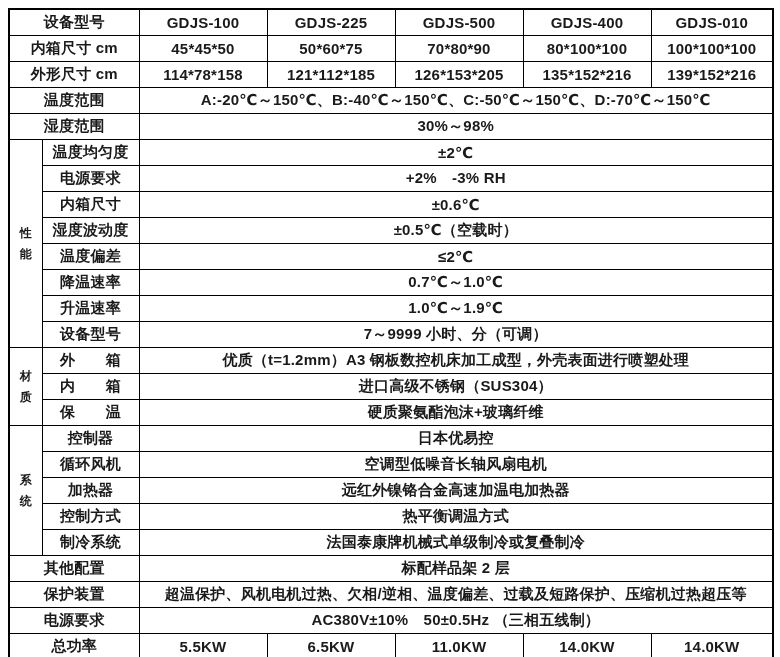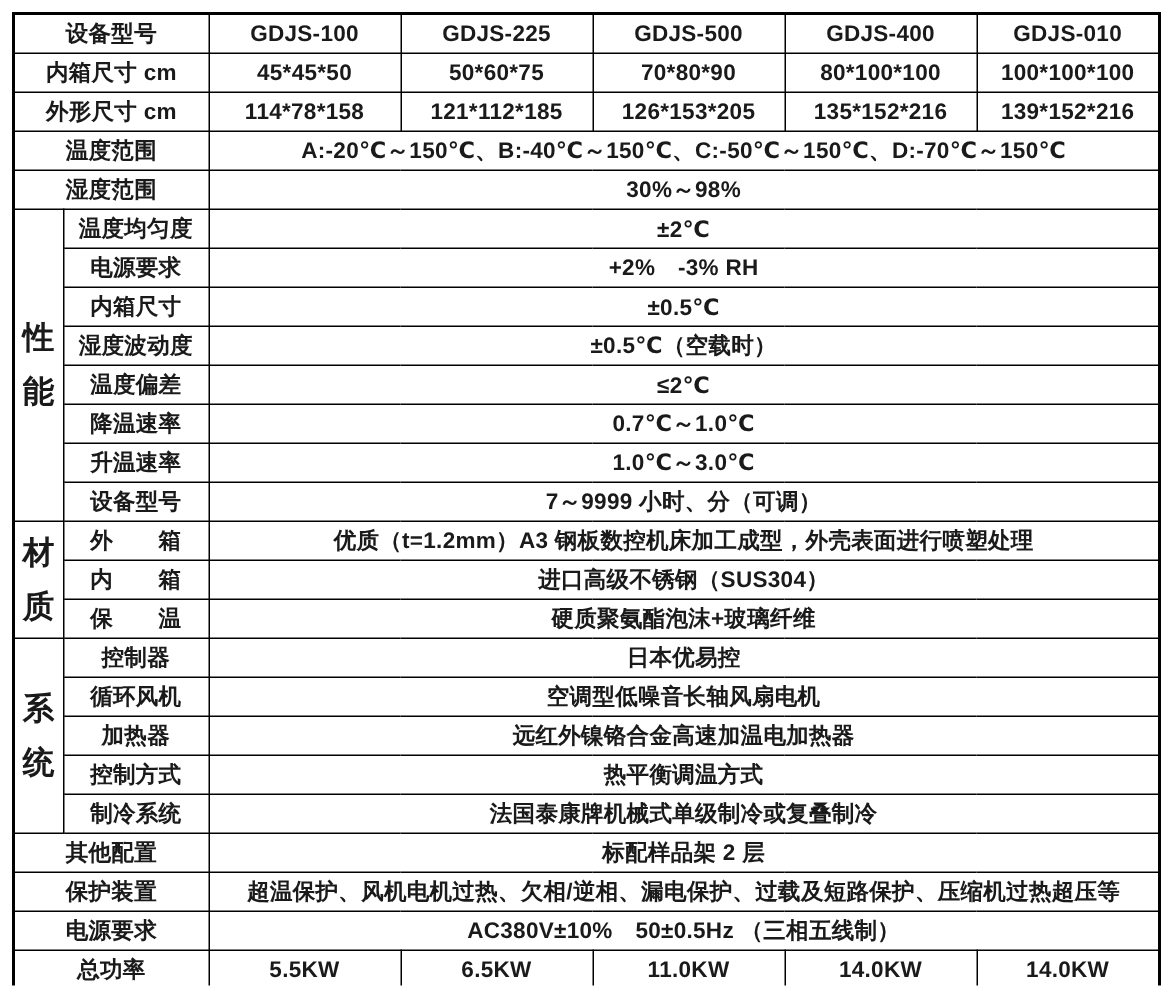--- a/index.html
+++ b/index.html
@@ -36,21 +36,21 @@
   }
   td.section-cell {
     padding: 0;
   }
   td.section-cell .vertical-text {
     display: inline-block;
     width: 1.15em;
     line-height: 1.7;
     word-break: break-all;
     white-space: normal;
-    font-size: 21px;
+    font-size: 12px;
   }
 </style>
 </head>
 <body>
 
 <table class="spec">
   <colgroup>
     <col style="width:33px">
     <col style="width:97px">
     <col style="width:128px">
@@ -104,37 +104,37 @@
     </td>
     <td>温度均匀度</td>
     <td colspan="5">±2℃</td>
   </tr>
   <tr>
     <td>电源要求</td>
     <td colspan="5">+2%　-3% RH</td>
   </tr>
   <tr>
     <td>内箱尺寸</td>
-    <td colspan="5">±0.5℃</td>
+    <td colspan="5">±0.6℃</td>
   </tr>
   <tr>
     <td>湿度波动度</td>
     <td colspan="5">±0.5℃（空载时）</td>
   </tr>
   <tr>
     <td>温度偏差</td>
     <td colspan="5">≤2℃</td>
   </tr>
   <tr>
     <td>降温速率</td>
     <td colspan="5">0.7℃～1.0℃</td>
   </tr>
   <tr>
     <td>升温速率</td>
-    <td colspan="5">1.0℃～3.0℃</td>
+    <td colspan="5">1.0℃～1.9℃</td>
   </tr>
   <tr>
     <td>设备型号</td>
     <td colspan="5">7～9999 小时、分（可调）</td>
   </tr>
 
   <tr>
     <td rowspan="3" class="section-cell">
       <span class="vertical-text">材质</span>
     </td>
@@ -174,21 +174,21 @@
     <td colspan="5">法国泰康牌机械式单级制冷或复叠制冷</td>
   </tr>
 
   <tr>
     <td colspan="2">其他配置</td>
     <td colspan="5">标配样品架 2 层</td>
   </tr>
 
   <tr>
     <td colspan="2">保护装置</td>
-    <td colspan="5">超温保护、风机电机过热、欠相/逆相、漏电保护、过载及短路保护、压缩机过热超压等</td>
+    <td colspan="5">超温保护、风机电机过热、欠相/逆相、温度偏差、过载及短路保护、压缩机过热超压等</td>
   </tr>
 
   <tr>
     <td colspan="2">电源要求</td>
     <td colspan="5">AC380V±10%　50±0.5Hz （三相五线制）</td>
   </tr>
 
   <tr>
     <td colspan="2">总功率</td>
     <td>5.5KW</td>

